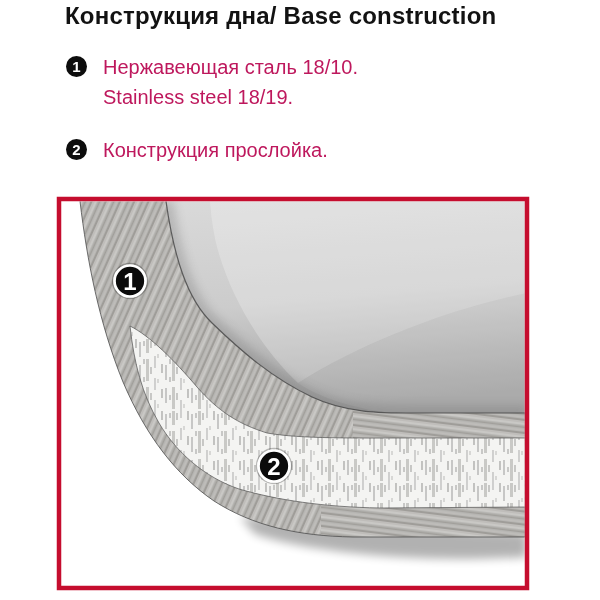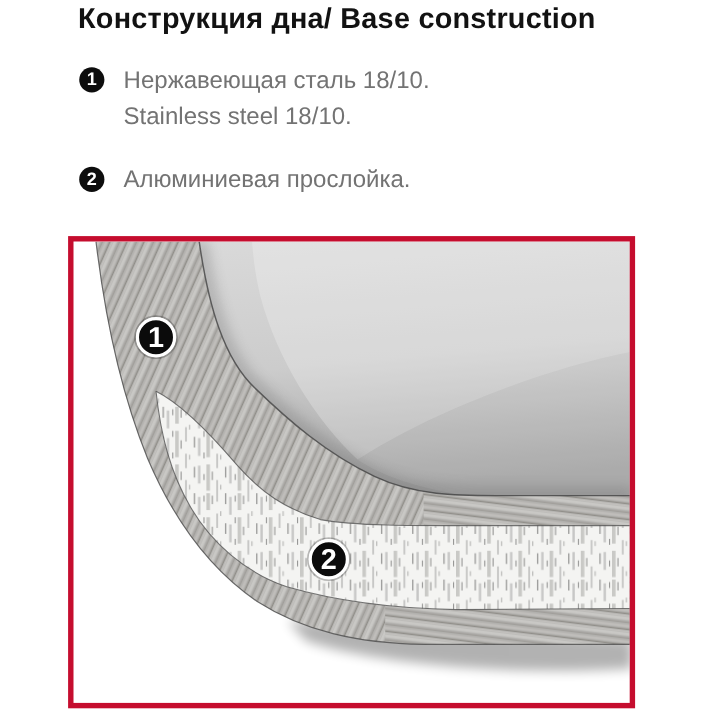--- a/index.html
+++ b/index.html
@@ -14,45 +14,45 @@
   }
   .legend-item{position:absolute;left:66px;}
   #legend-item-1{top:52px;}
   #legend-item-2{top:135px;}
   .legend-marker{
     position:absolute;left:0;top:4px;width:21px;height:21px;border-radius:50%;
     background:#0d0d0d;color:#ffffff;font-size:15px;font-weight:bold;
     text-align:center;line-height:21px;
   }
   .legend-text{
-    margin:0 0 0 37px;font-size:20px;line-height:30px;color:#737373;white-space:nowrap;
+    margin:0 0 0 37px;font-size:20px;line-height:30px;color:#be185d;white-space:nowrap;
   }
   .diagram-wrap{position:absolute;left:55px;top:195px;width:480px;height:405px;}
   svg text.marker-num{
     font-family:"Liberation Sans", sans-serif;font-weight:bold;
     fill:#ffffff;font-size:24px;text-anchor:middle;
   }
 </style>
 </head>
 <body>
 
 <h1 class="page-title">Конструкция дна/ Base construction</h1>
 
 <div class="legend">
   <div class="legend-item" id="legend-item-1">
     <span class="legend-marker">1</span>
     <p class="legend-text">
       <span>Нержавеющая сталь 18/10.</span><br>
-      <span>Stainless steel 18/10.</span>
+      <span>Stainless steel 18/19.</span>
     </p>
   </div>
   <div class="legend-item" id="legend-item-2">
     <span class="legend-marker">2</span>
     <p class="legend-text">
-      <span>Алюминиевая прослойка.</span><br>
+      <span>Конструкция прослойка.</span><br>
     </p>
   </div>
 </div>
 
 <div class="diagram-wrap">
 <svg width="480" height="405" viewBox="0 0 480 405">
   <defs>
     <pattern id="steelDiag" width="13" height="13" patternUnits="userSpaceOnUse" patternTransform="rotate(24)">
       <rect width="13" height="13" fill="#b4b3b0"></rect>
       <rect x="0" width="2.2" height="13" fill="#c9c8c5"></rect>

